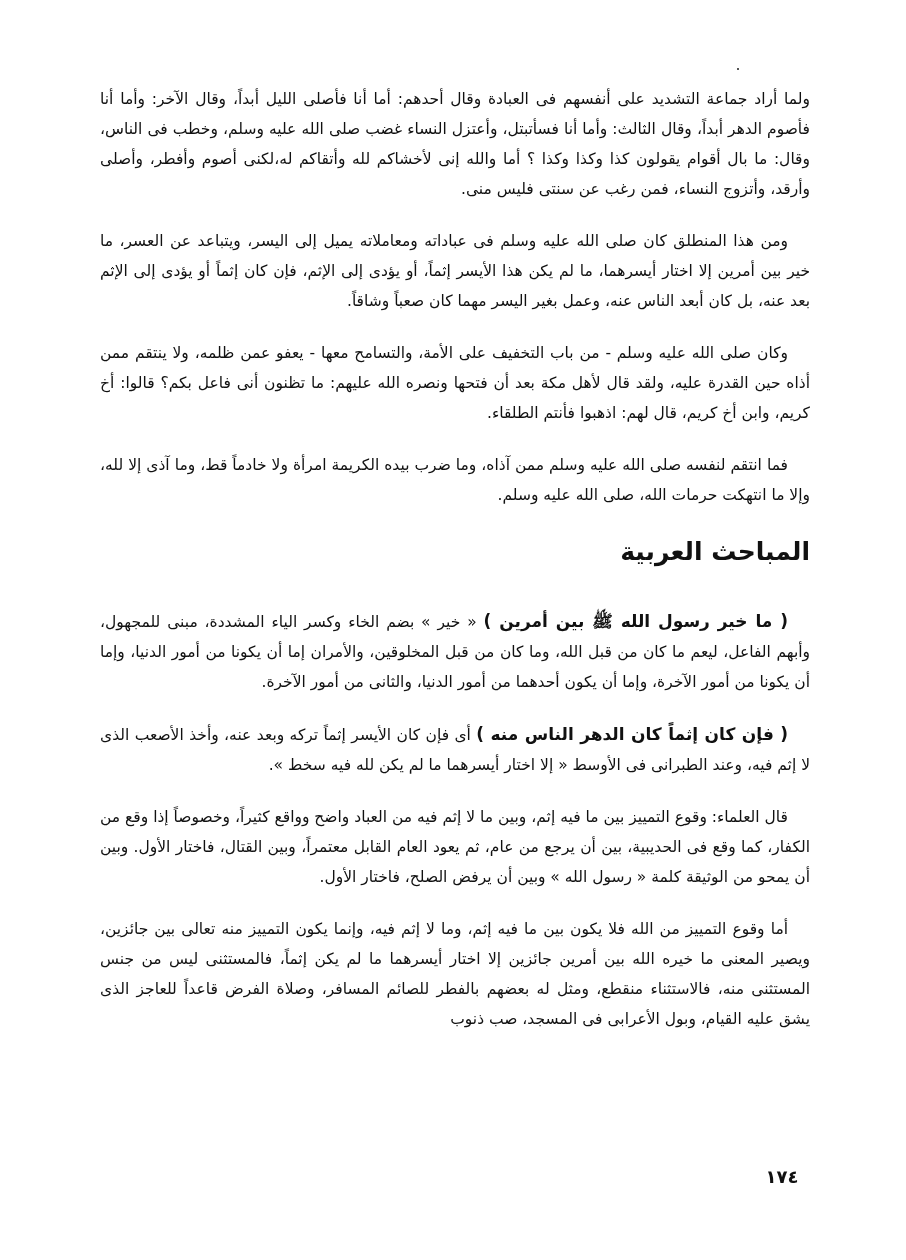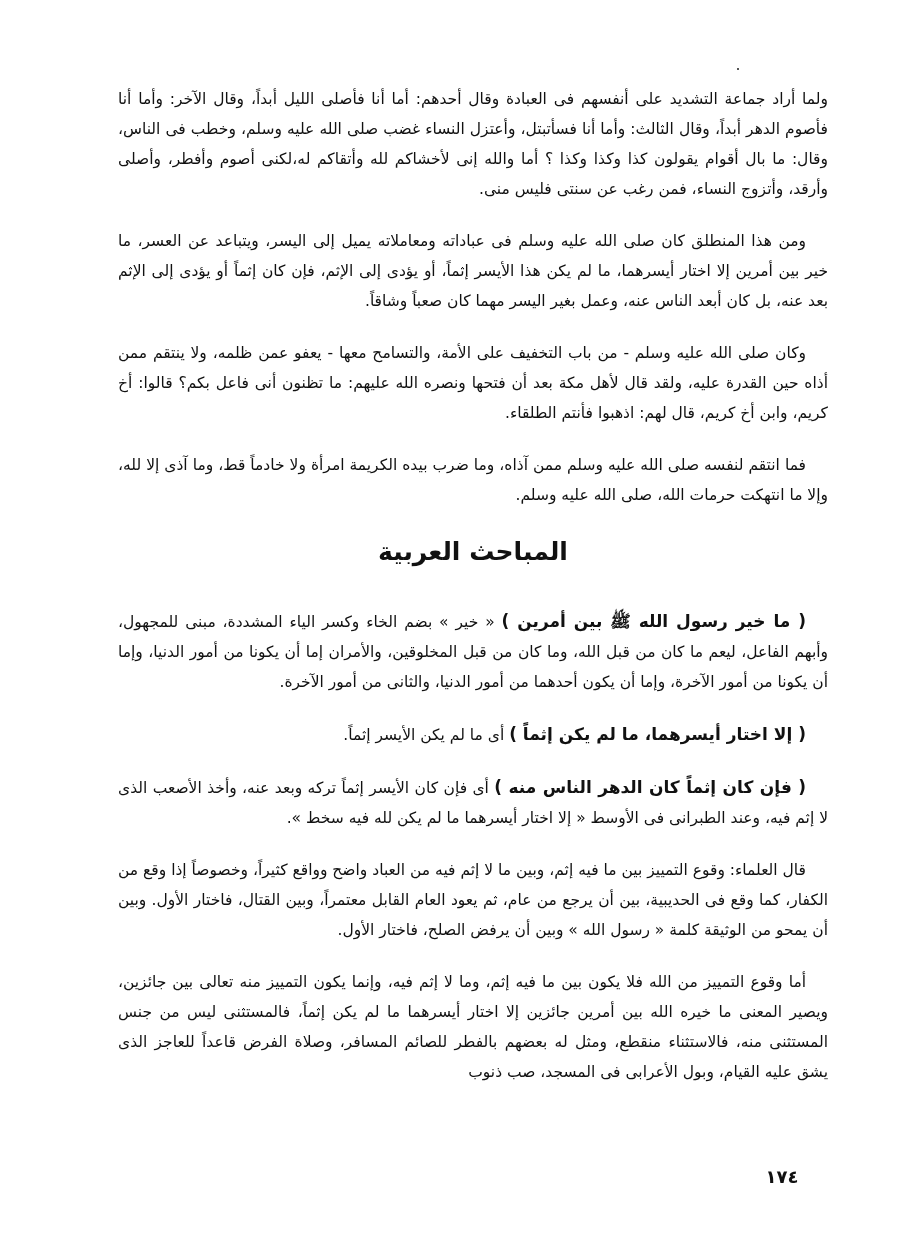--- a/index.html
+++ b/index.html
@@ -10,36 +10,35 @@
     body {
       width: 906px;
       height: 1260px;
       position: relative;
       overflow: hidden;
       font-family: "DejaVu Sans", sans-serif;
       color: #111111;
     }
     .page {
       position: absolute;
-      left: 118px;
+      left: 100px;
       top: 84px;
       width: 710px;
       direction: rtl;
     }
     .para {
       font-size: 15.5px;
       line-height: 30px;
       text-align: justify;
       text-align-last: right;
       margin: 0 0 22px 0;
       text-indent: 0;
     }
     .para.indent { text-indent: 22px; }
     .section-title {
-      text-align: center;
       font-size: 25px;
       font-weight: bold;
       margin: 20px 0 34px 0;
       line-height: 40px;
     }
     .lemma {
       font-weight: bold;
       font-size: 17px;
     }
     .page-number {
@@ -71,23 +70,20 @@
   <p class="para indent">ومن هذا المنطلق كان صلى الله عليه وسلم فى عباداته ومعاملاته يميل إلى اليسر، ويتباعد عن العسر، ما خير بين أمرين إلا اختار أيسرهما، ما لم يكن هذا الأيسر إثماً، أو يؤدى إلى الإثم، فإن كان إثماً أو يؤدى إلى الإثم بعد عنه، بل كان أبعد الناس عنه، وعمل بغير اليسر مهما كان صعباً وشاقاً.</p>
   <p class="para indent">وكان صلى الله عليه وسلم - من باب التخفيف على الأمة، والتسامح معها - يعفو عمن ظلمه، ولا ينتقم ممن أذاه حين القدرة عليه، ولقد قال لأهل مكة بعد أن فتحها ونصره الله عليهم: ما تظنون أنى فاعل بكم؟ قالوا: أخ كريم، وابن أخ كريم، قال لهم: اذهبوا فأنتم الطلقاء.</p>
   <p class="para indent">فما انتقم لنفسه صلى الله عليه وسلم ممن آذاه، وما ضرب بيده الكريمة امرأة ولا خادماً قط، وما آذى إلا لله، وإلا ما انتهكت حرمات الله، صلى الله عليه وسلم.</p>
 
   <h2 class="section-title">المباحث العربية</h2>
 
   <p class="para indent">
     <span class="lemma">( ما خير رسول الله ﷺ بين أمرين )</span><span> « خير » بضم الخاء وكسر الياء المشددة، مبنى للمجهول، وأبهم الفاعل، ليعم ما كان من قبل الله، وما كان من قبل المخلوقين، والأمران إما أن يكونا من أمور الدنيا، وإما أن يكونا من أمور الآخرة، وإما أن يكون أحدهما من أمور الدنيا، والثانى من أمور الآخرة.</span>
   </p>
   <p class="para indent">
-    <span class="lemma">( إلا اختار أيسرهما، ما لم يكن إثماً )</span><span> أى ما لم يكن الأيسر إثماً.</span>
-  </p>
-  <p class="para indent">
     <span class="lemma">( فإن كان إثماً كان الدهر الناس منه )</span><span> أى فإن كان الأيسر إثماً تركه وبعد عنه، وأخذ الأصعب الذى لا إثم فيه، وعند الطبرانى فى الأوسط « إلا اختار أيسرهما ما لم يكن لله فيه سخط ».</span>
   </p>
 
   <p class="para indent">قال العلماء: وقوع التمييز بين ما فيه إثم، وبين ما لا إثم فيه من العباد واضح وواقع كثيراً، وخصوصاً إذا وقع من الكفار، كما وقع فى الحديبية، بين أن يرجع من عام، ثم يعود العام القابل معتمراً، وبين القتال، فاختار الأول. وبين أن يمحو من الوثيقة كلمة « رسول الله » وبين أن يرفض الصلح، فاختار الأول.</p>
   <p class="para indent">أما وقوع التمييز من الله فلا يكون بين ما فيه إثم، وما لا إثم فيه، وإنما يكون التمييز منه تعالى بين جائزين، ويصير المعنى ما خيره الله بين أمرين جائزين إلا اختار أيسرهما ما لم يكن إثماً، فالمستثنى ليس من جنس المستثنى منه، فالاستثناء منقطع، ومثل له بعضهم بالفطر للصائم المسافر، وصلاة الفرض قاعداً للعاجز الذى يشق عليه القيام، وبول الأعرابى فى المسجد، صب ذنوب</p>
 </main>
 
 <div class="page-number">١٧٤</div>
 
 </body></html>

